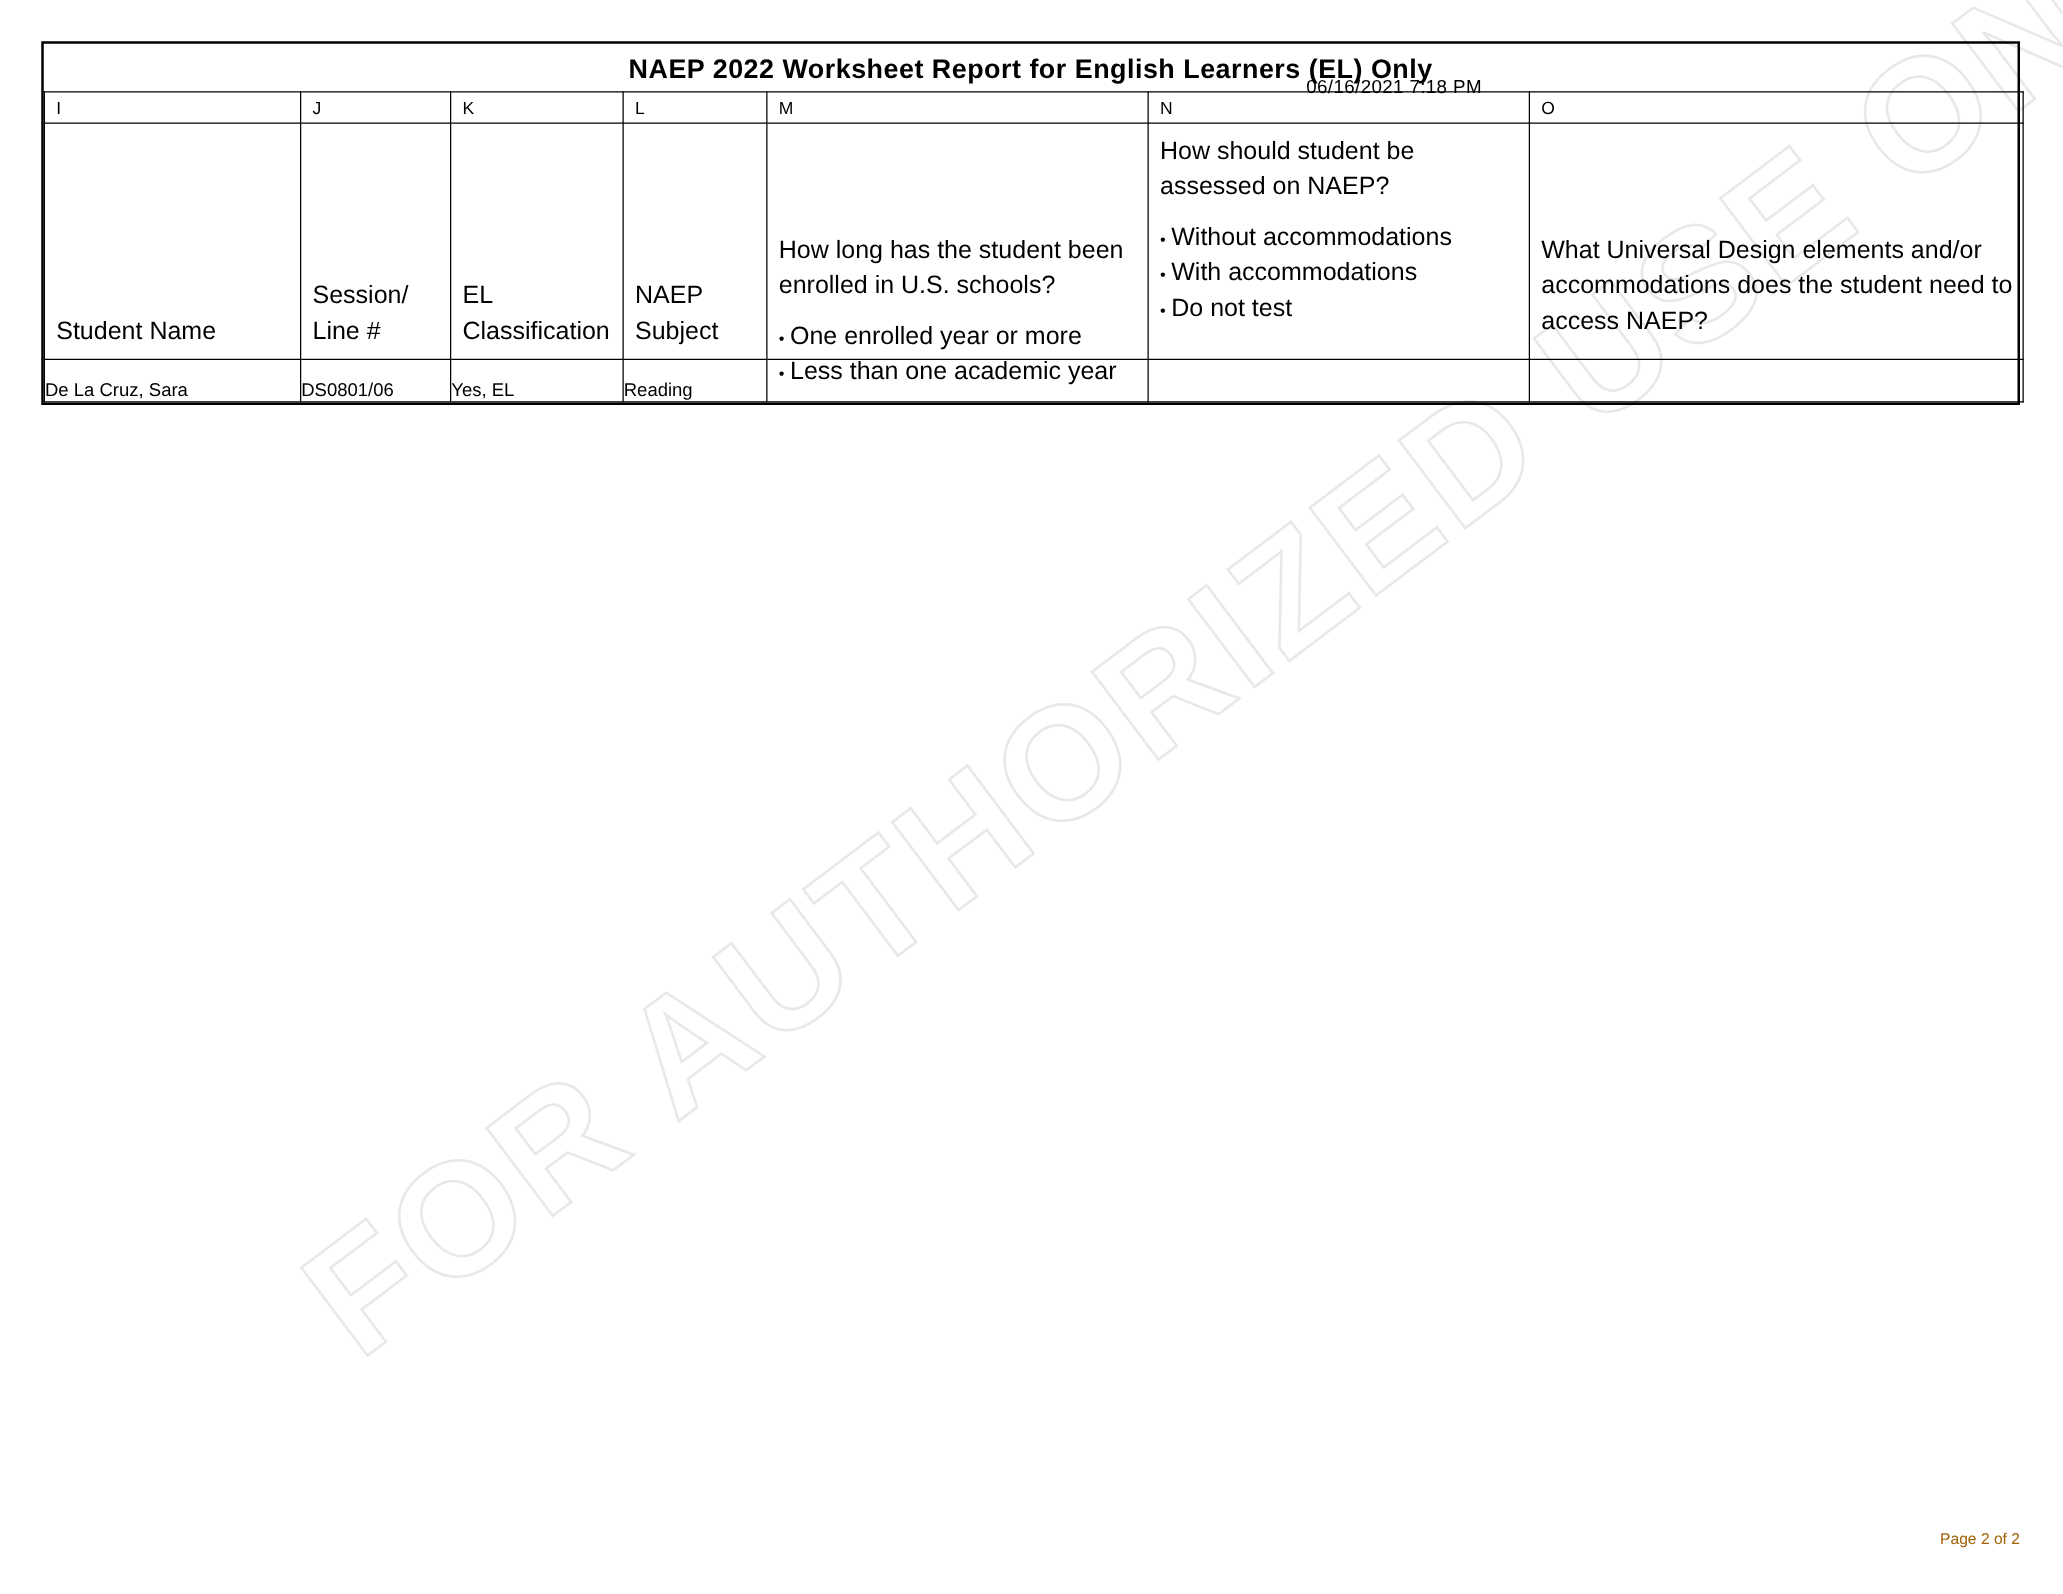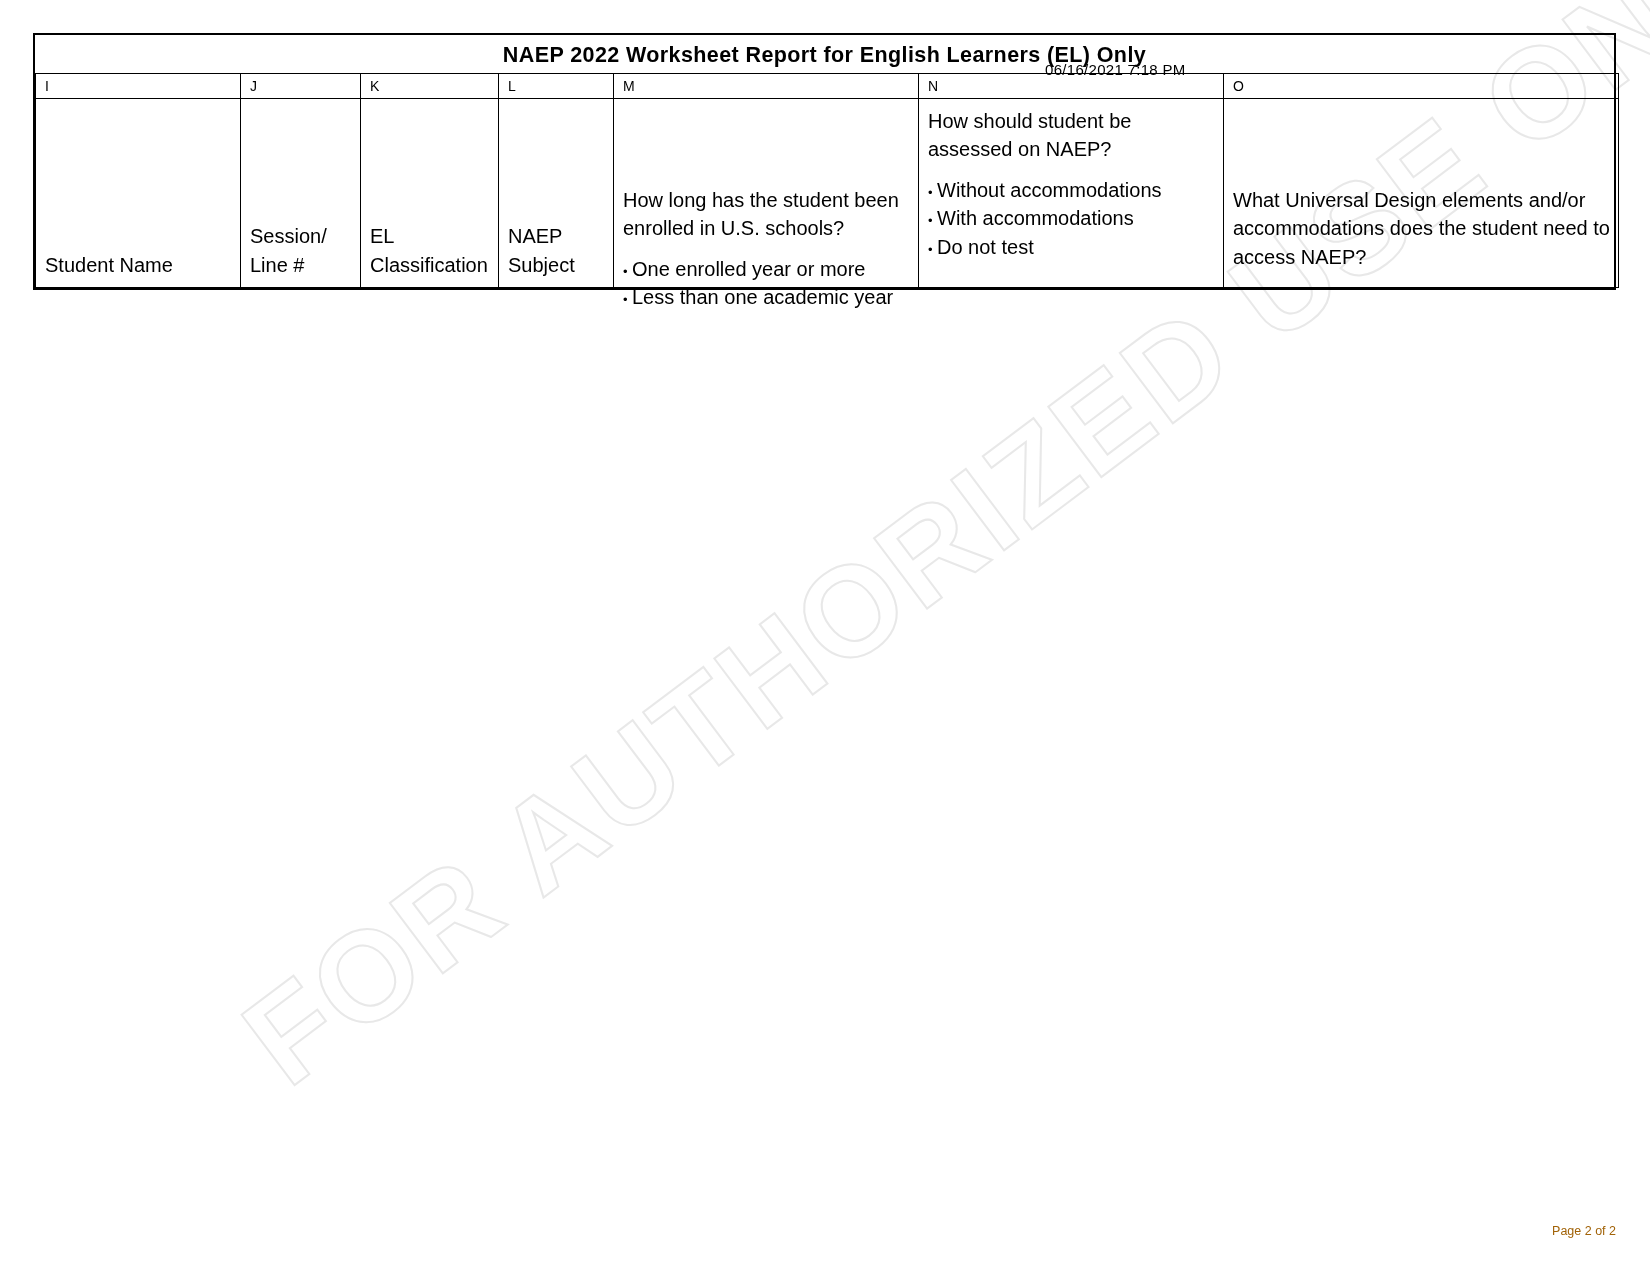--- a/index.html
+++ b/index.html
@@ -250,20 +250,29 @@
             </div>
           </div>
         </td>
         <td class="hdr-cell">
           <div class="hdr-inner mid">
             <div>What Universal Design elements and/or accommodations does the student need to access NAEP?</div>
           </div>
         </td>
       </tr>
 
+      <tr>
+        <td class="data-cell">De La Cruz, Sara</td>
+        <td class="data-cell">DS0801/06</td>
+        <td class="data-cell">Yes, EL</td>
+        <td class="data-cell">Reading</td>
+        <td class="data-cell"></td>
+        <td class="data-cell"></td>
+        <td class="data-cell"></td>
+      </tr>
 
     </tbody>
       </table>
   </div>
 
   <div class="footer">
     <span>Page 2 of 2</span>
   </div>
 
 </div>

